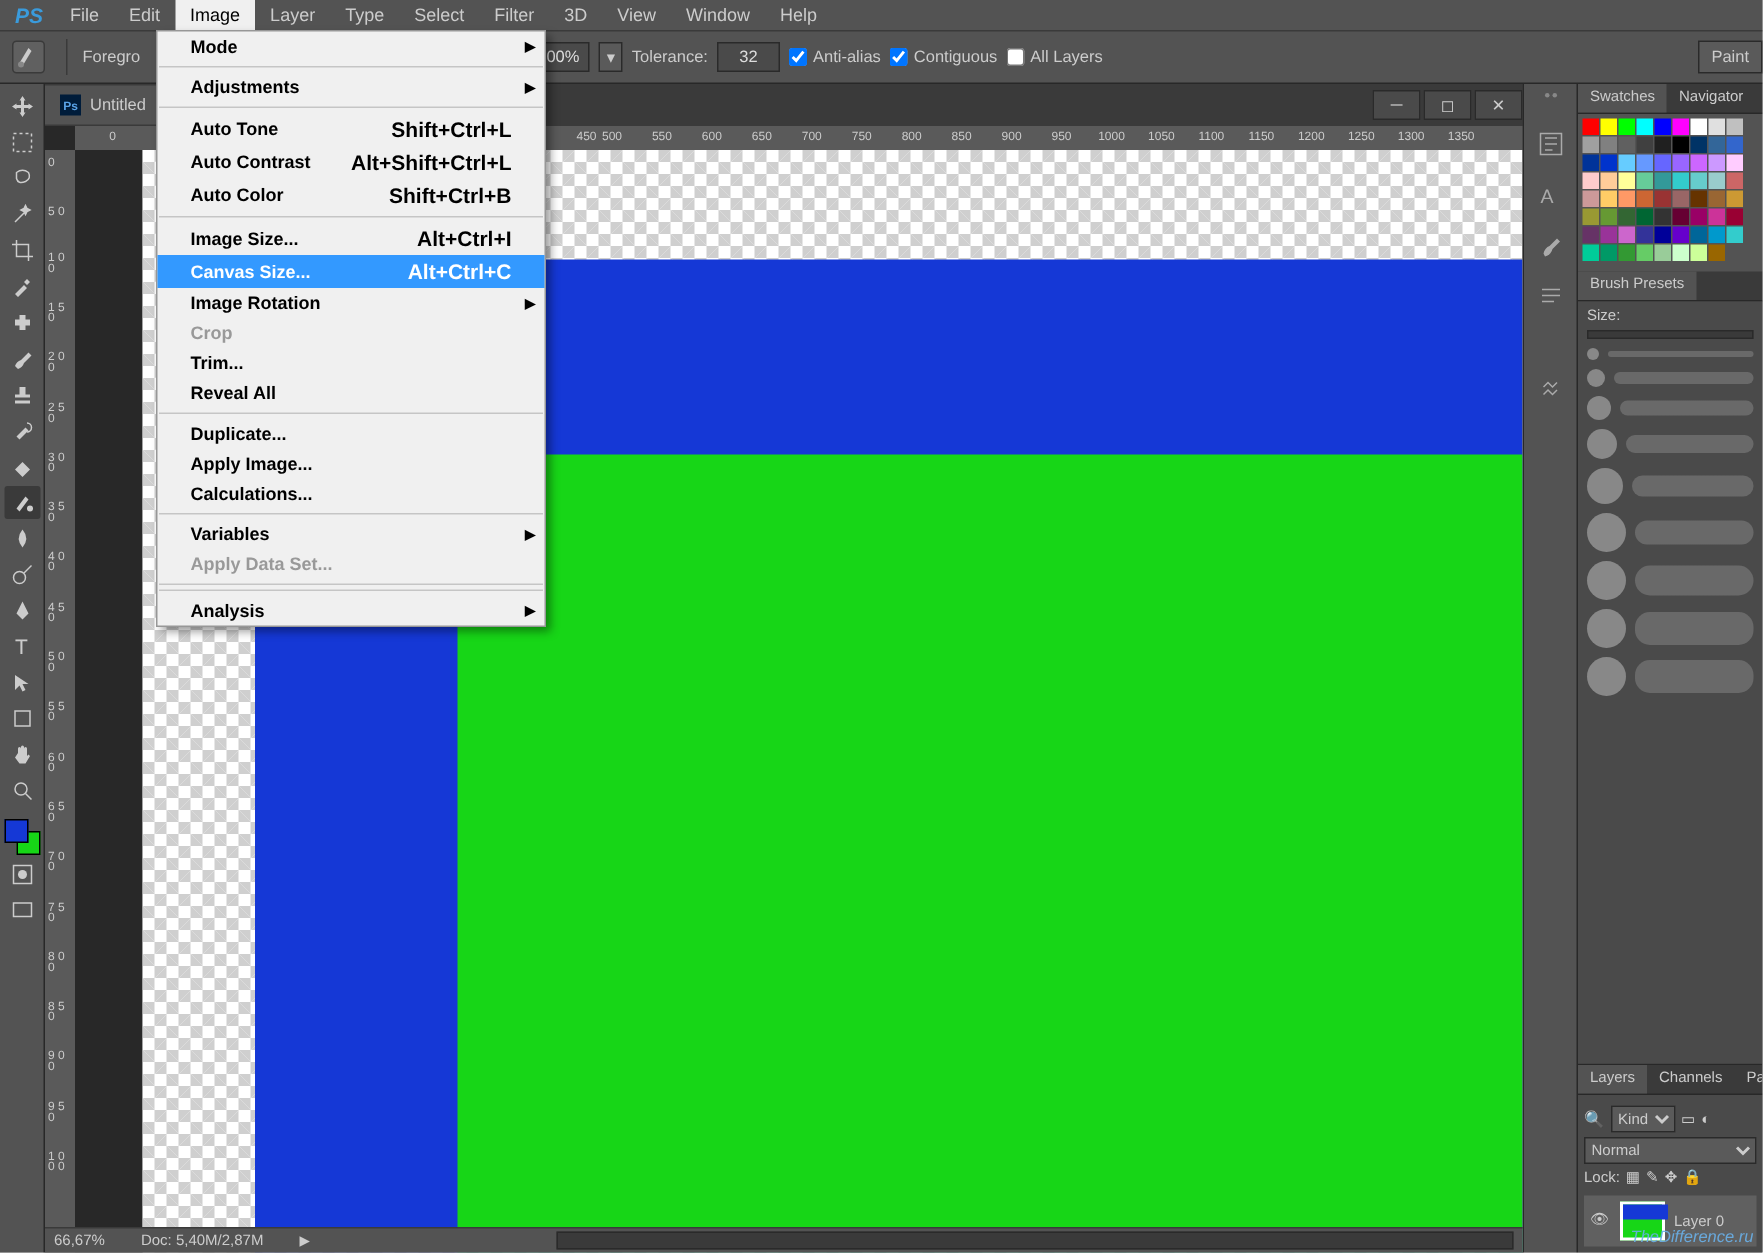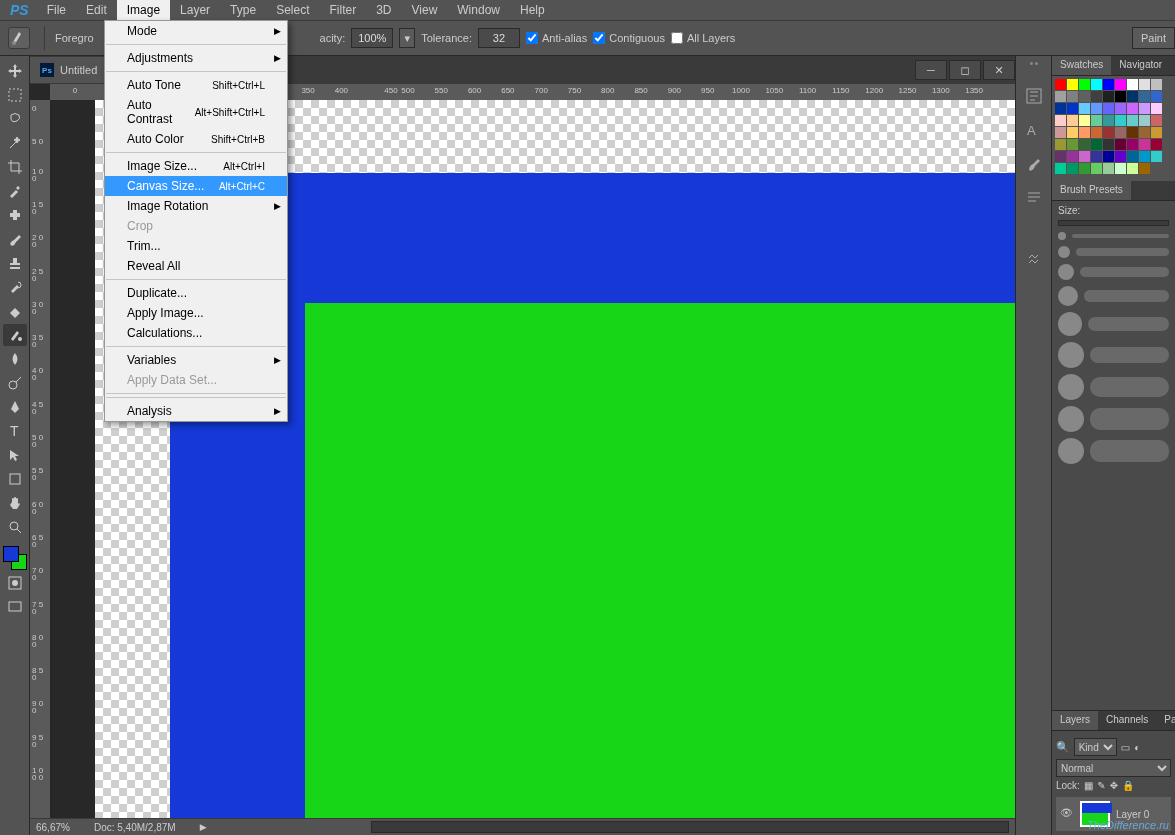--- a/index.html
+++ b/index.html
@@ -80,26 +80,26 @@
 .layers-panel { border-top: 1px solid #282828; }
 .layers-body { padding: 4px; font-size: 10px; background:#4a4a4a;}
 .layers-body .row { display: flex; align-items: center; gap: 4px; margin: 3px 0; }
 .layers-body select, .layers-body .mini-input { background: #5a5a5a; border: 1px solid #2a2a2a; color: #ccc; font-size: 10px; height: 18px; }
 .layer-item { display: flex; align-items: center; gap: 6px; padding: 4px; background: #606060; margin-top: 6px; }
 .layer-item .eye { width: 14px; height: 14px; }
 .layer-item .thumb { width: 30px; height: 26px; background: #17d617; border: 2px solid #fff; position: relative; }
 .layer-item .thumb::before { content:''; position:absolute; top:0; left:0; width:30px; height:10px; background:#1538d6;}
 
 
-.dropdown { position: absolute; top: 20px; left: 104px; width: 184px; background: #f0f0f0; border: 1px solid #979797; box-shadow: 3px 3px 6px rgba(0,0,0,0.4); font-size: 12px; z-index: 100; color: #000; }
+.dropdown { position: absolute; top: 20px; left: 104px; width: 260px; background: #f0f0f0; border: 1px solid #979797; box-shadow: 3px 3px 6px rgba(0,0,0,0.4); font-size: 12px; z-index: 100; color: #000; font-weight: bold; }
 .dropdown .mi { display: flex; justify-content: space-between; align-items: center; padding: 3px 22px 3px 22px; cursor: pointer; position: relative; }
 .dropdown .mi.hl { background: #3399ff; color: #fff; }
 .dropdown .mi.disabled { color: #999; }
 .dropdown .mi .arrow { position: absolute; right: 6px; font-size: 9px; }
-.dropdown .mi .sc { font-size: 10px; }
+.dropdown .mi .sc { font-size: 14px; }
 .dropdown hr { border: none; border-top: 1px solid #c5c5c5; margin: 3px 1px; }
 
 svg { display: block; }
 </style>
 </head>
 <body>
 
 <div class="menubar">
   <span class="logo">PS</span>
   <span class="menu-item">File</span>

